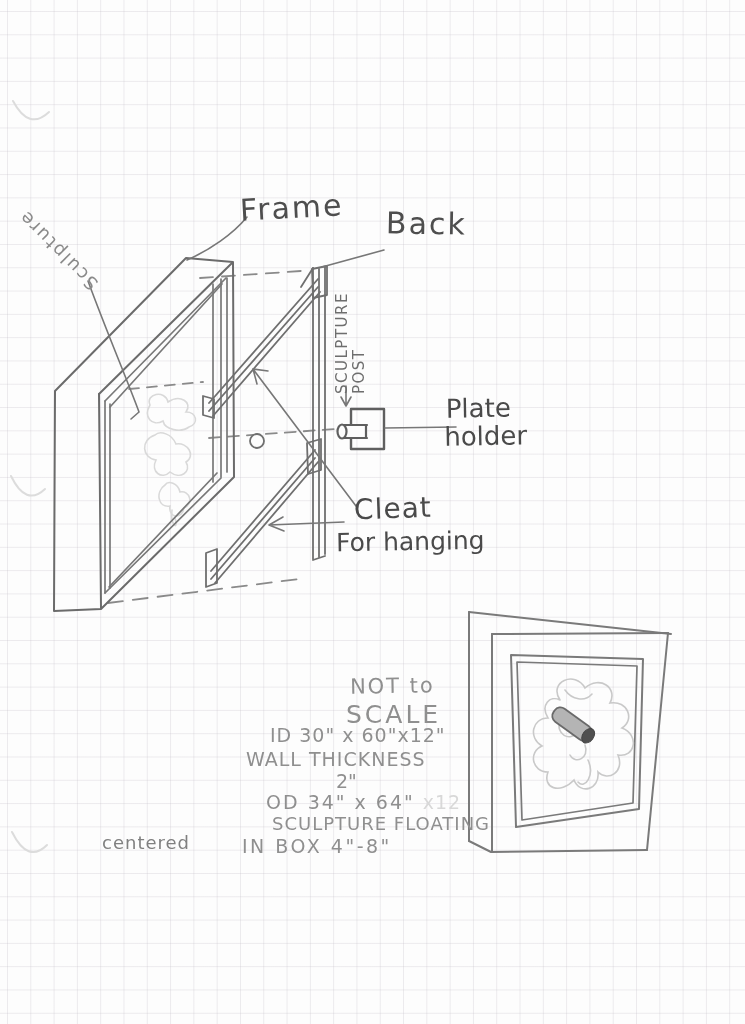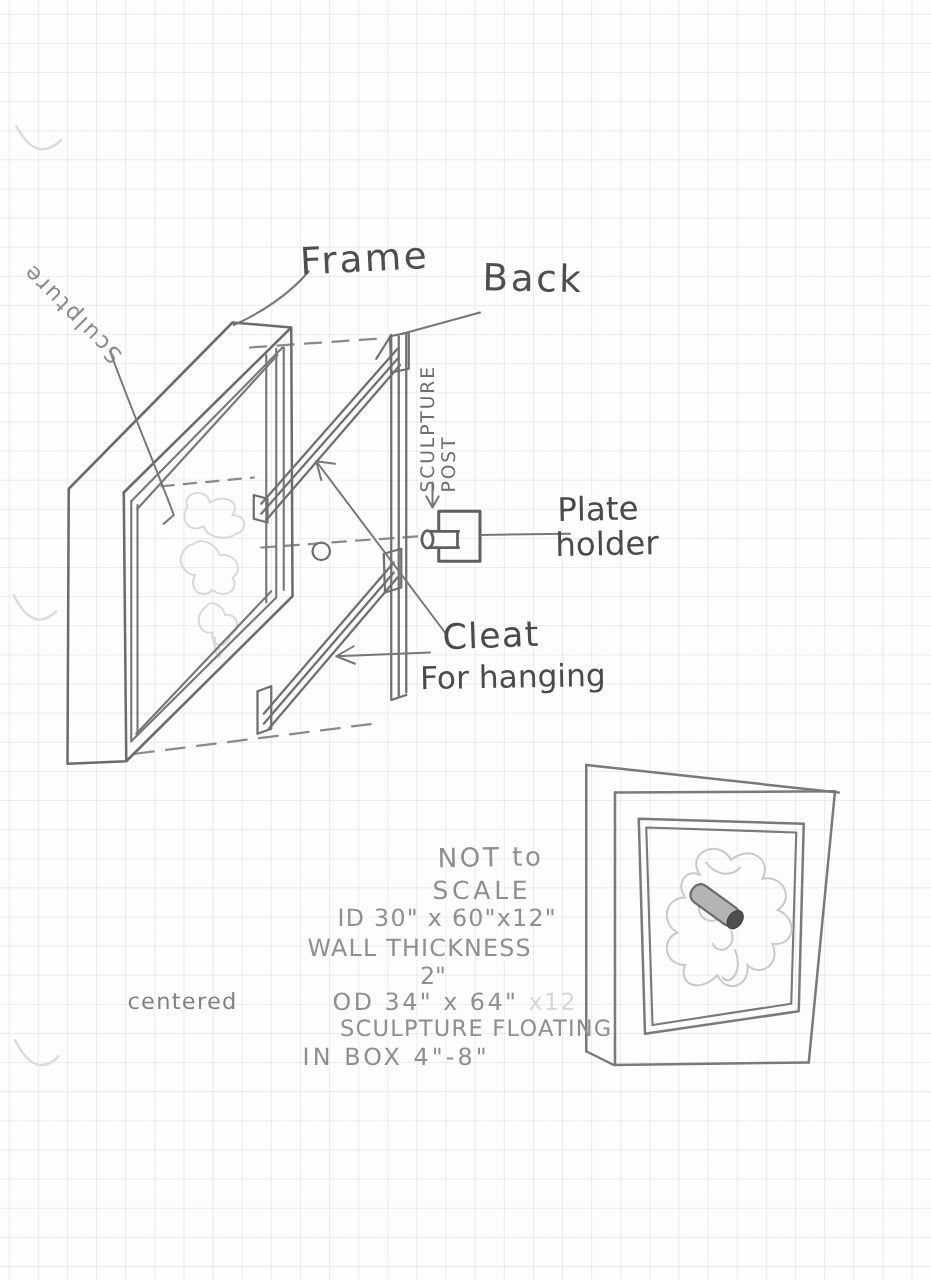--- a/index.html
+++ b/index.html
@@ -153,27 +153,27 @@
 
 <div class="lbl" style="left:446px;top:394px;font-size:26px;line-height:1.08;transform:rotate(-1deg);">
   <div>Plate</div>
   <div style="margin-left:-2px;">holder</div>
 </div>
 
 <div class="lbl" style="left:354px;top:492px;font-size:28px;letter-spacing:1px;transform:rotate(-2deg);">Cleat</div>
 <div class="lbl" style="left:336px;top:527px;font-size:25px;transform:rotate(-1deg);">For hanging</div>
 
 <div class="note" style="left:350px;top:674px;font-size:21px;letter-spacing:2px;transform:rotate(-1deg);">NOT to</div>
-<div class="note" style="left:346px;top:700px;font-size:20px;letter-spacing:3px;">SCALE</div>
+<div class="note" style="left:346px;top:700px;font-size:25px;letter-spacing:3px;">SCALE</div>
 
 <div class="note" style="left:270px;top:724px;font-size:19px;letter-spacing:1px;">ID  30" x 60"x12"</div>
 
 <div class="note" style="left:246px;top:748px;font-size:19px;letter-spacing:1px;">WALL THICKNESS</div>
 <div class="note" style="left:336px;top:770px;font-size:19px;">2"</div>
 
 <div class="note" style="left:266px;top:791px;font-size:19px;letter-spacing:2px;">
   <span>OD  34" x 64"</span><span class="faint">x12</span>
 </div>
 
 <div class="note" style="left:229px;top:813px;font-size:18px;letter-spacing:1px;margin-left:43px;">SCULPTURE FLOATING</div>
 
-<div class="note" style="left:102px;top:791px;font-size:18px;letter-spacing:1px;color:#808080;">centered</div>
+<div class="note" style="left:102px;top:832px;font-size:18px;letter-spacing:1px;color:#808080;">centered</div>
 <div class="note" style="left:242px;top:835px;font-size:19px;letter-spacing:2.5px;">IN BOX  4"-8"</div>
 
 </body></html>

